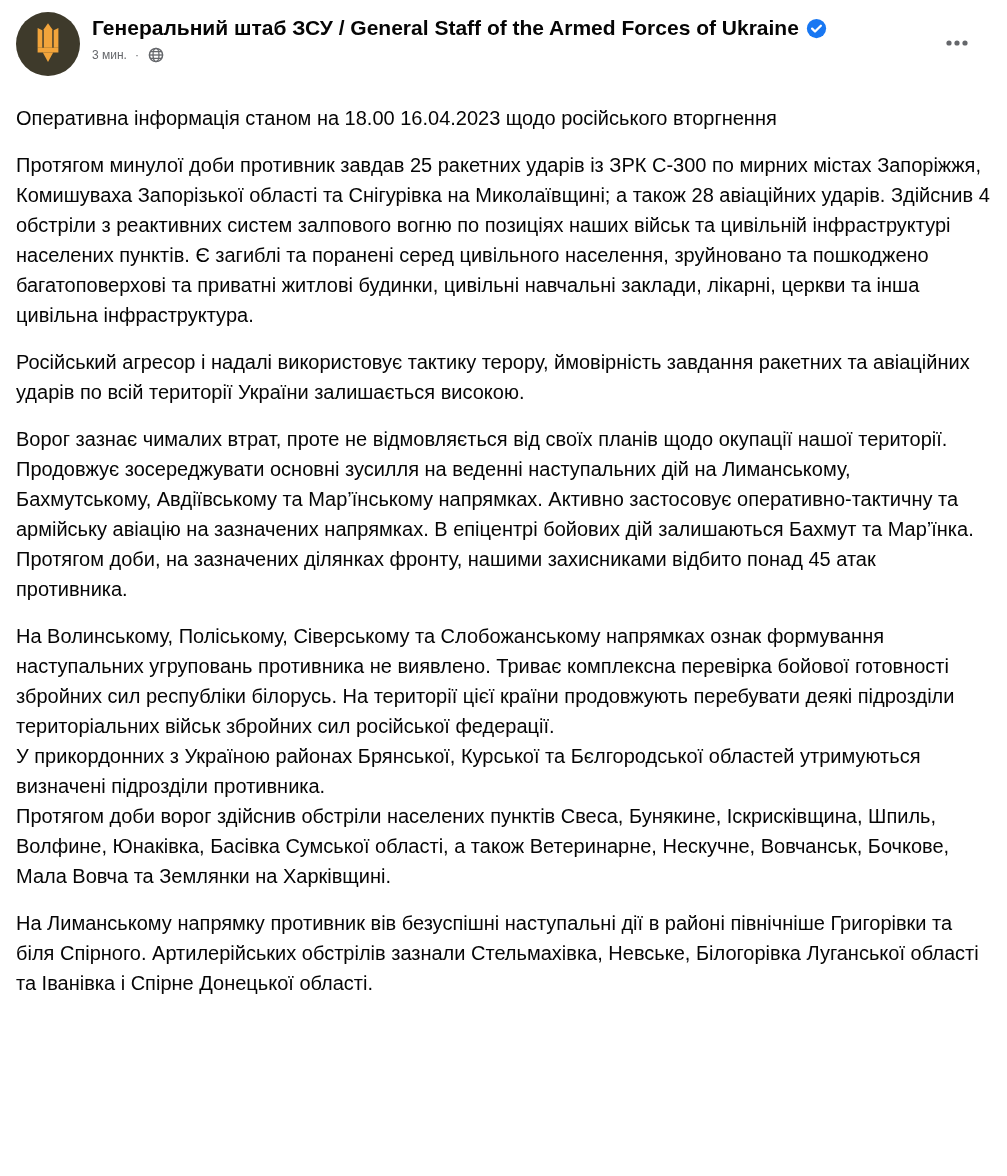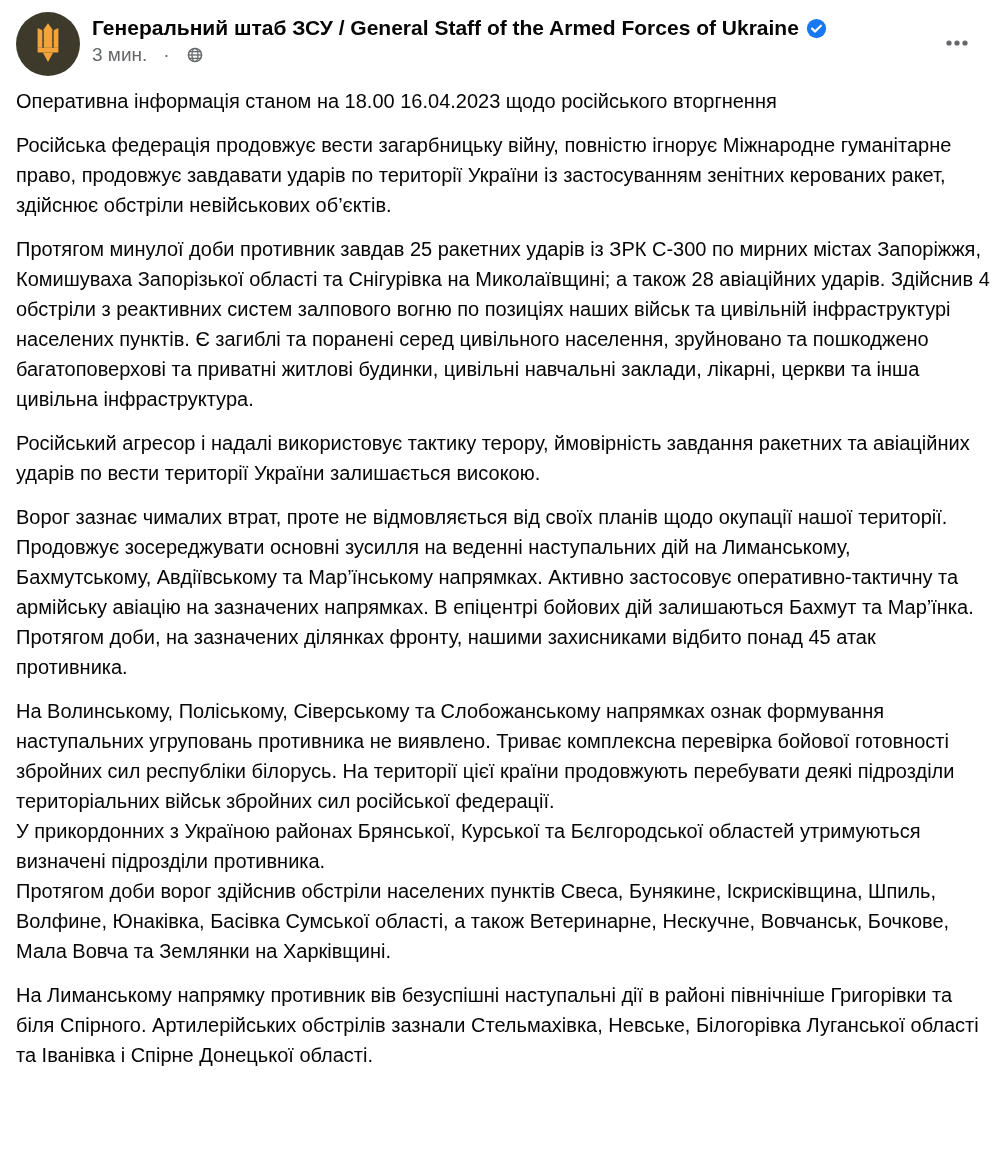--- a/index.html
+++ b/index.html
@@ -51,23 +51,23 @@
     color: #050505;
     cursor: pointer;
     white-space: nowrap;
   }
   .verified-badge { width: 21px; height: 21px; flex: 0 0 21px; display: inline-block; }
   .timestamp-row {
     display: flex;
     align-items: center;
     margin-top: 3px;
     color: #65676b;
-    font-size: 19px;
+    font-size: 12px;
     line-height: 20px;
-    gap: 16px;
+    gap: 8px;
   }
   .timestamp { cursor: pointer; }
   .dot-sep { color: #65676b; }
   .globe-icon { width: 16px; height: 16px; display: inline-block; margin-left: 1px; }
   .more-button {
     width: 40px;
     height: 40px;
     border: none;
     background: transparent;
     border-radius: 50%;
@@ -81,21 +81,21 @@
   }
   .more-button svg { width: 26px; height: 26px; }
   
   .post-body {
     padding: 6px 16px 16px 16px;
     font-size: 20px;
     line-height: 30px;
     color: #050505;
   }
   .post-body p {
-    margin: 0 0 14px 0;
+    margin: 17px 0 14px 0;
     white-space: pre-line;
   }
   .post-body p:last-child { margin-bottom: 0; }
 </style>
 </head>
 <body>
 
 <div class="page">
 
   <div class="post-header">
@@ -143,23 +143,22 @@
           <circle cx="5" cy="13" r="2.6" fill="#65676b"></circle>
           <circle cx="13" cy="13" r="2.6" fill="#65676b"></circle>
           <circle cx="21" cy="13" r="2.6" fill="#65676b"></circle>
         </svg>
       </span>
     </button>
   </div>
 
   <div class="post-body">
     <p>Оперативна інформація станом на 18.00 16.04.2023 щодо російського вторгнення</p>
-    <p>Російська федерація продовжує вести загарбницьку війну, повністю ігнорує Міжнародне гуманітарне право, продовжує завдавати ударів по території України із застосуванням зенітних керованих ракет, здійснює обстріли невійськових об’єктів.</p>
     <p>Протягом минулої доби противник завдав 25 ракетних ударів із ЗРК С-300 по мирних містах Запоріжжя, Комишуваха Запорізької області та Снігурівка на Миколаївщині; а також 28 авіаційних ударів. Здійснив 4 обстріли з реактивних систем залпового вогню по позиціях наших військ та цивільній інфраструктурі населених пунктів. Є загиблі та поранені серед цивільного населення, зруйновано та пошкоджено багатоповерхові та приватні житлові будинки, цивільні навчальні заклади, лікарні, церкви та інша цивільна інфраструктура.</p>
-    <p>Російський агресор і надалі використовує тактику терору, ймовірність завдання ракетних та авіаційних ударів по вести території України залишається високою.</p>
+    <p>Російський агресор і надалі використовує тактику терору, ймовірність завдання ракетних та авіаційних ударів по всій території України залишається високою.</p>
     <p>Ворог зазнає чималих втрат, проте не відмовляється від своїх планів щодо окупації нашої території. Продовжує зосереджувати основні зусилля на веденні наступальних дій на Лиманському, Бахмутському, Авдіївському та Мар’їнському напрямках. Активно застосовує оперативно-тактичну та армійську авіацію на зазначених напрямках. В епіцентрі бойових дій залишаються Бахмут та Мар’їнка. Протягом доби, на зазначених ділянках фронту, нашими захисниками відбито понад 45 атак противника.</p>
     <p>На Волинському, Поліському, Сіверському та Слобожанському напрямках ознак формування наступальних угруповань противника не виявлено. Триває комплексна перевірка бойової готовності збройних сил республіки білорусь. На території цієї країни продовжують перебувати деякі підрозділи територіальних військ збройних сил російської федерації.
 У прикордонних з Україною районах Брянської, Курської та Бєлгородської областей утримуються визначені підрозділи противника.
 Протягом доби ворог здійснив обстріли населених пунктів Свеса, Бунякине, Іскрисківщина, Шпиль, Волфине, Юнаківка, Басівка Сумської області, а також Ветеринарне, Нескучне, Вовчанськ, Бочкове, Мала Вовча та Землянки на Харківщині.</p>
     <p>На Лиманському напрямку противник вів безуспішні наступальні дії в районі північніше Григорівки та біля Спірного. Артилерійських обстрілів зазнали Стельмахівка, Невське, Білогорівка Луганської області та Іванівка і Спірне Донецької області.</p>
   </div>
 
 </div>
 
 </body></html>

